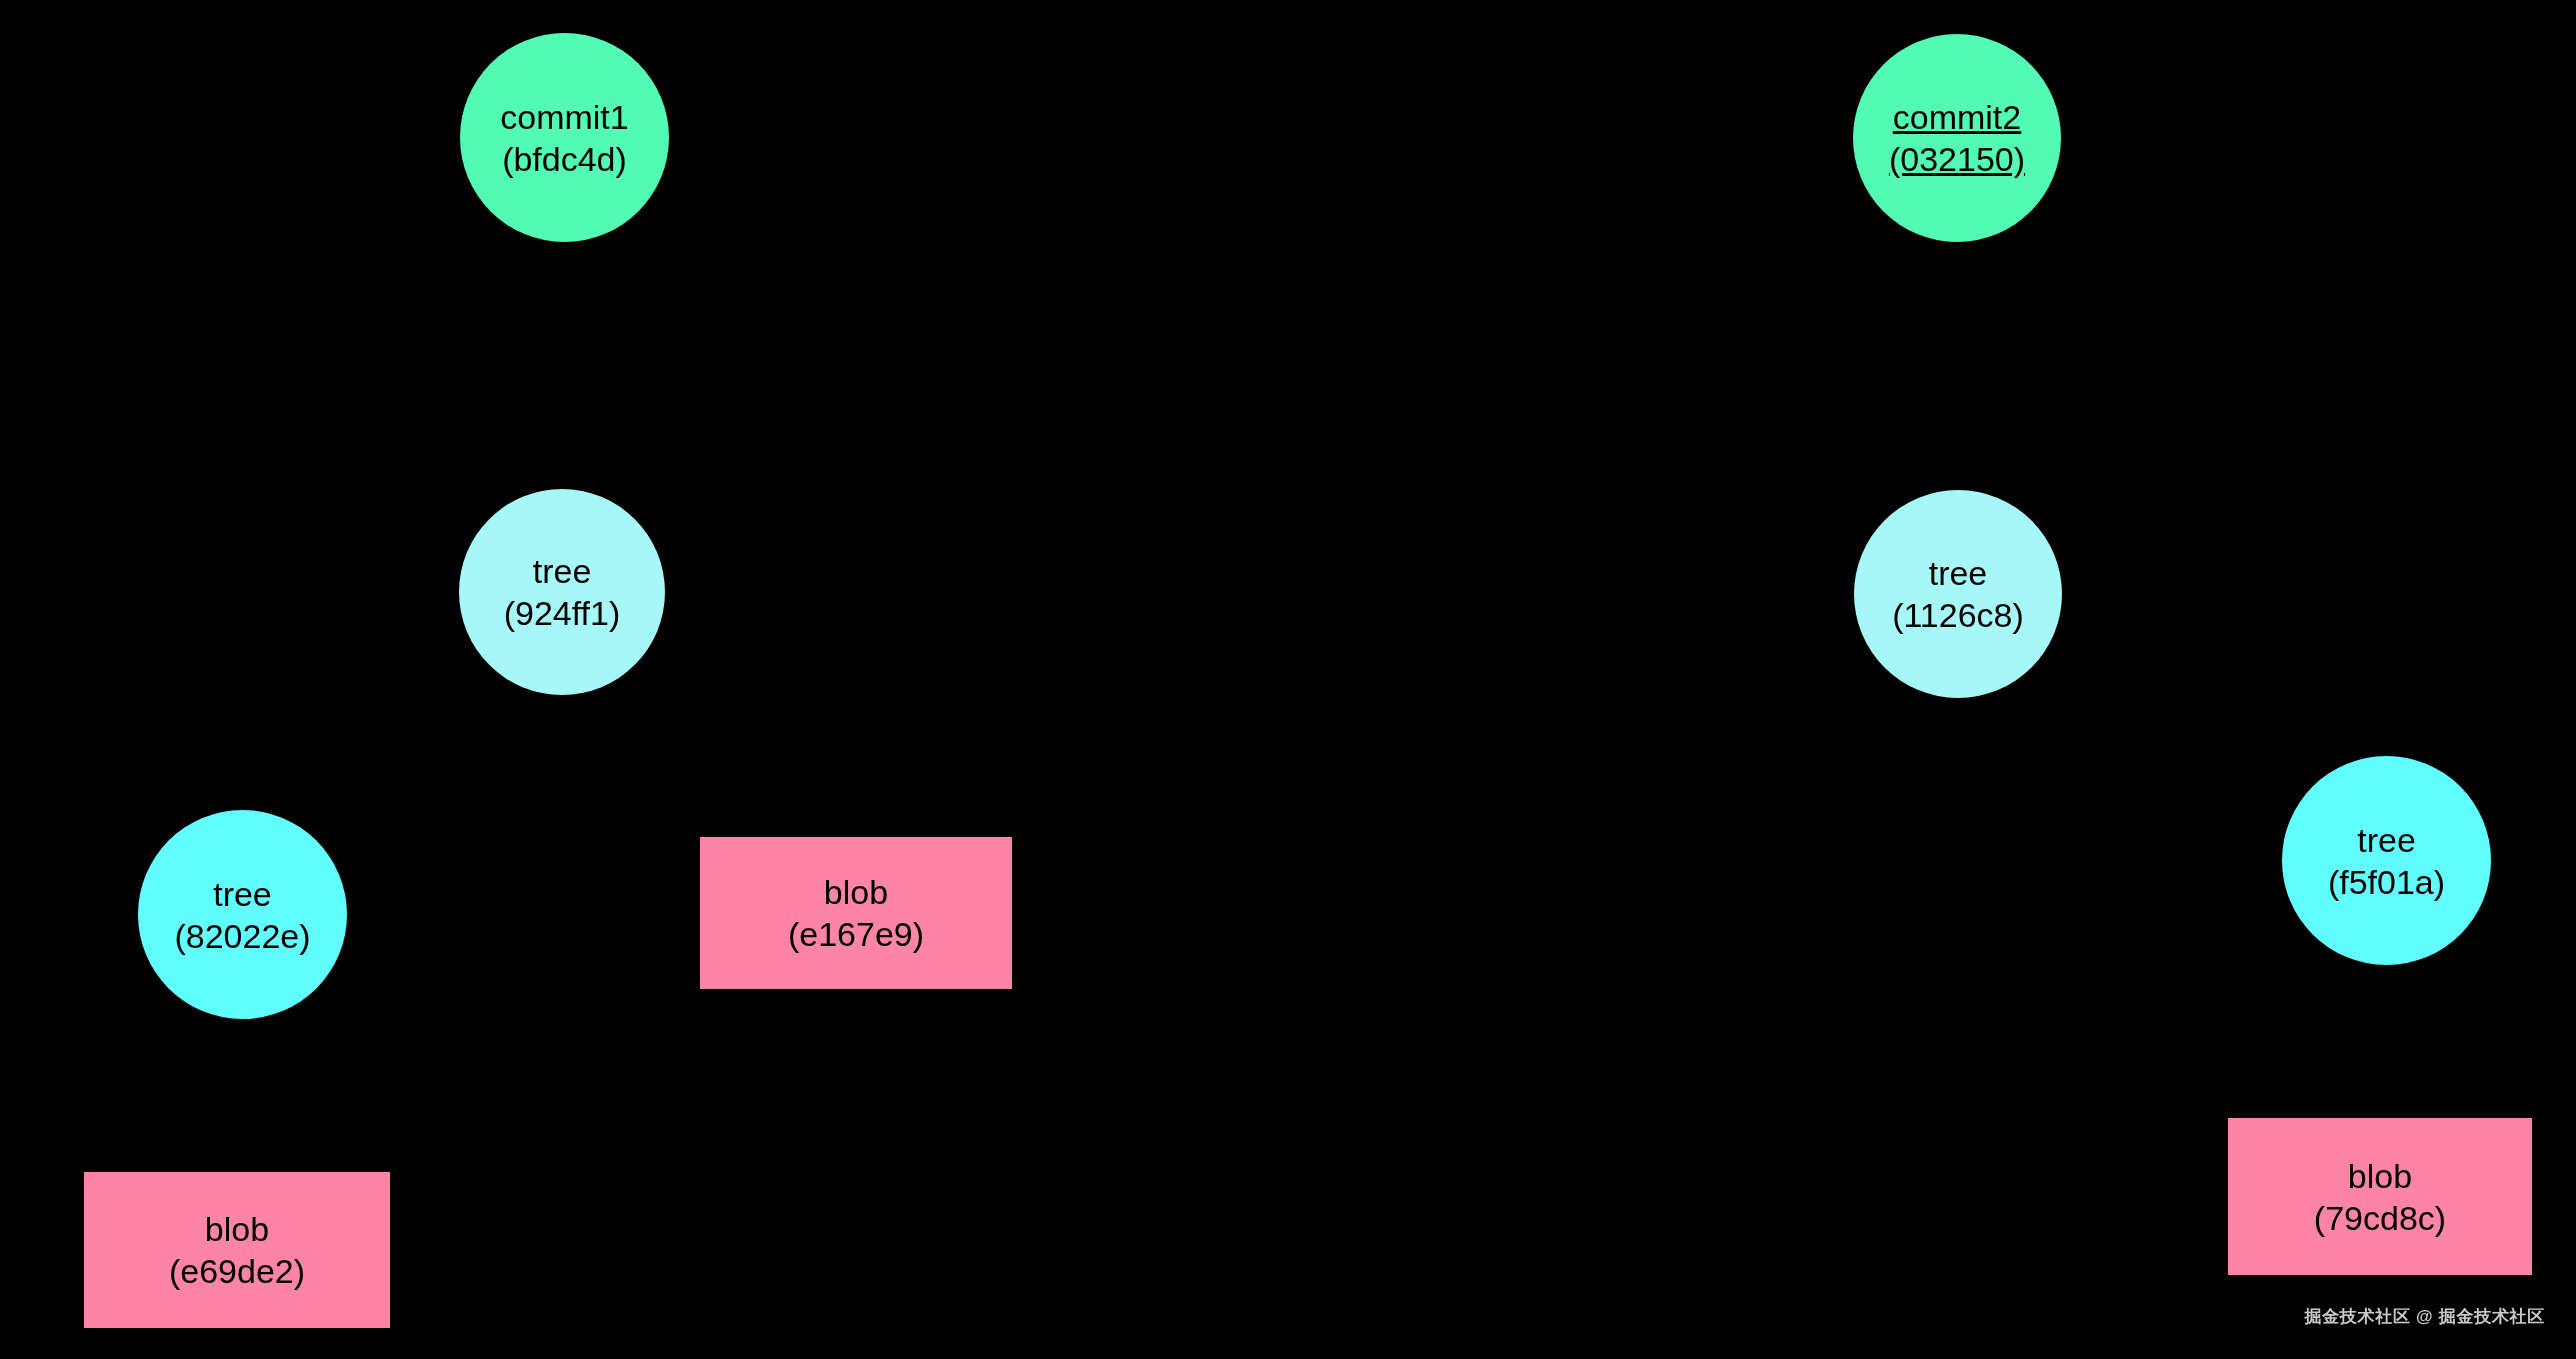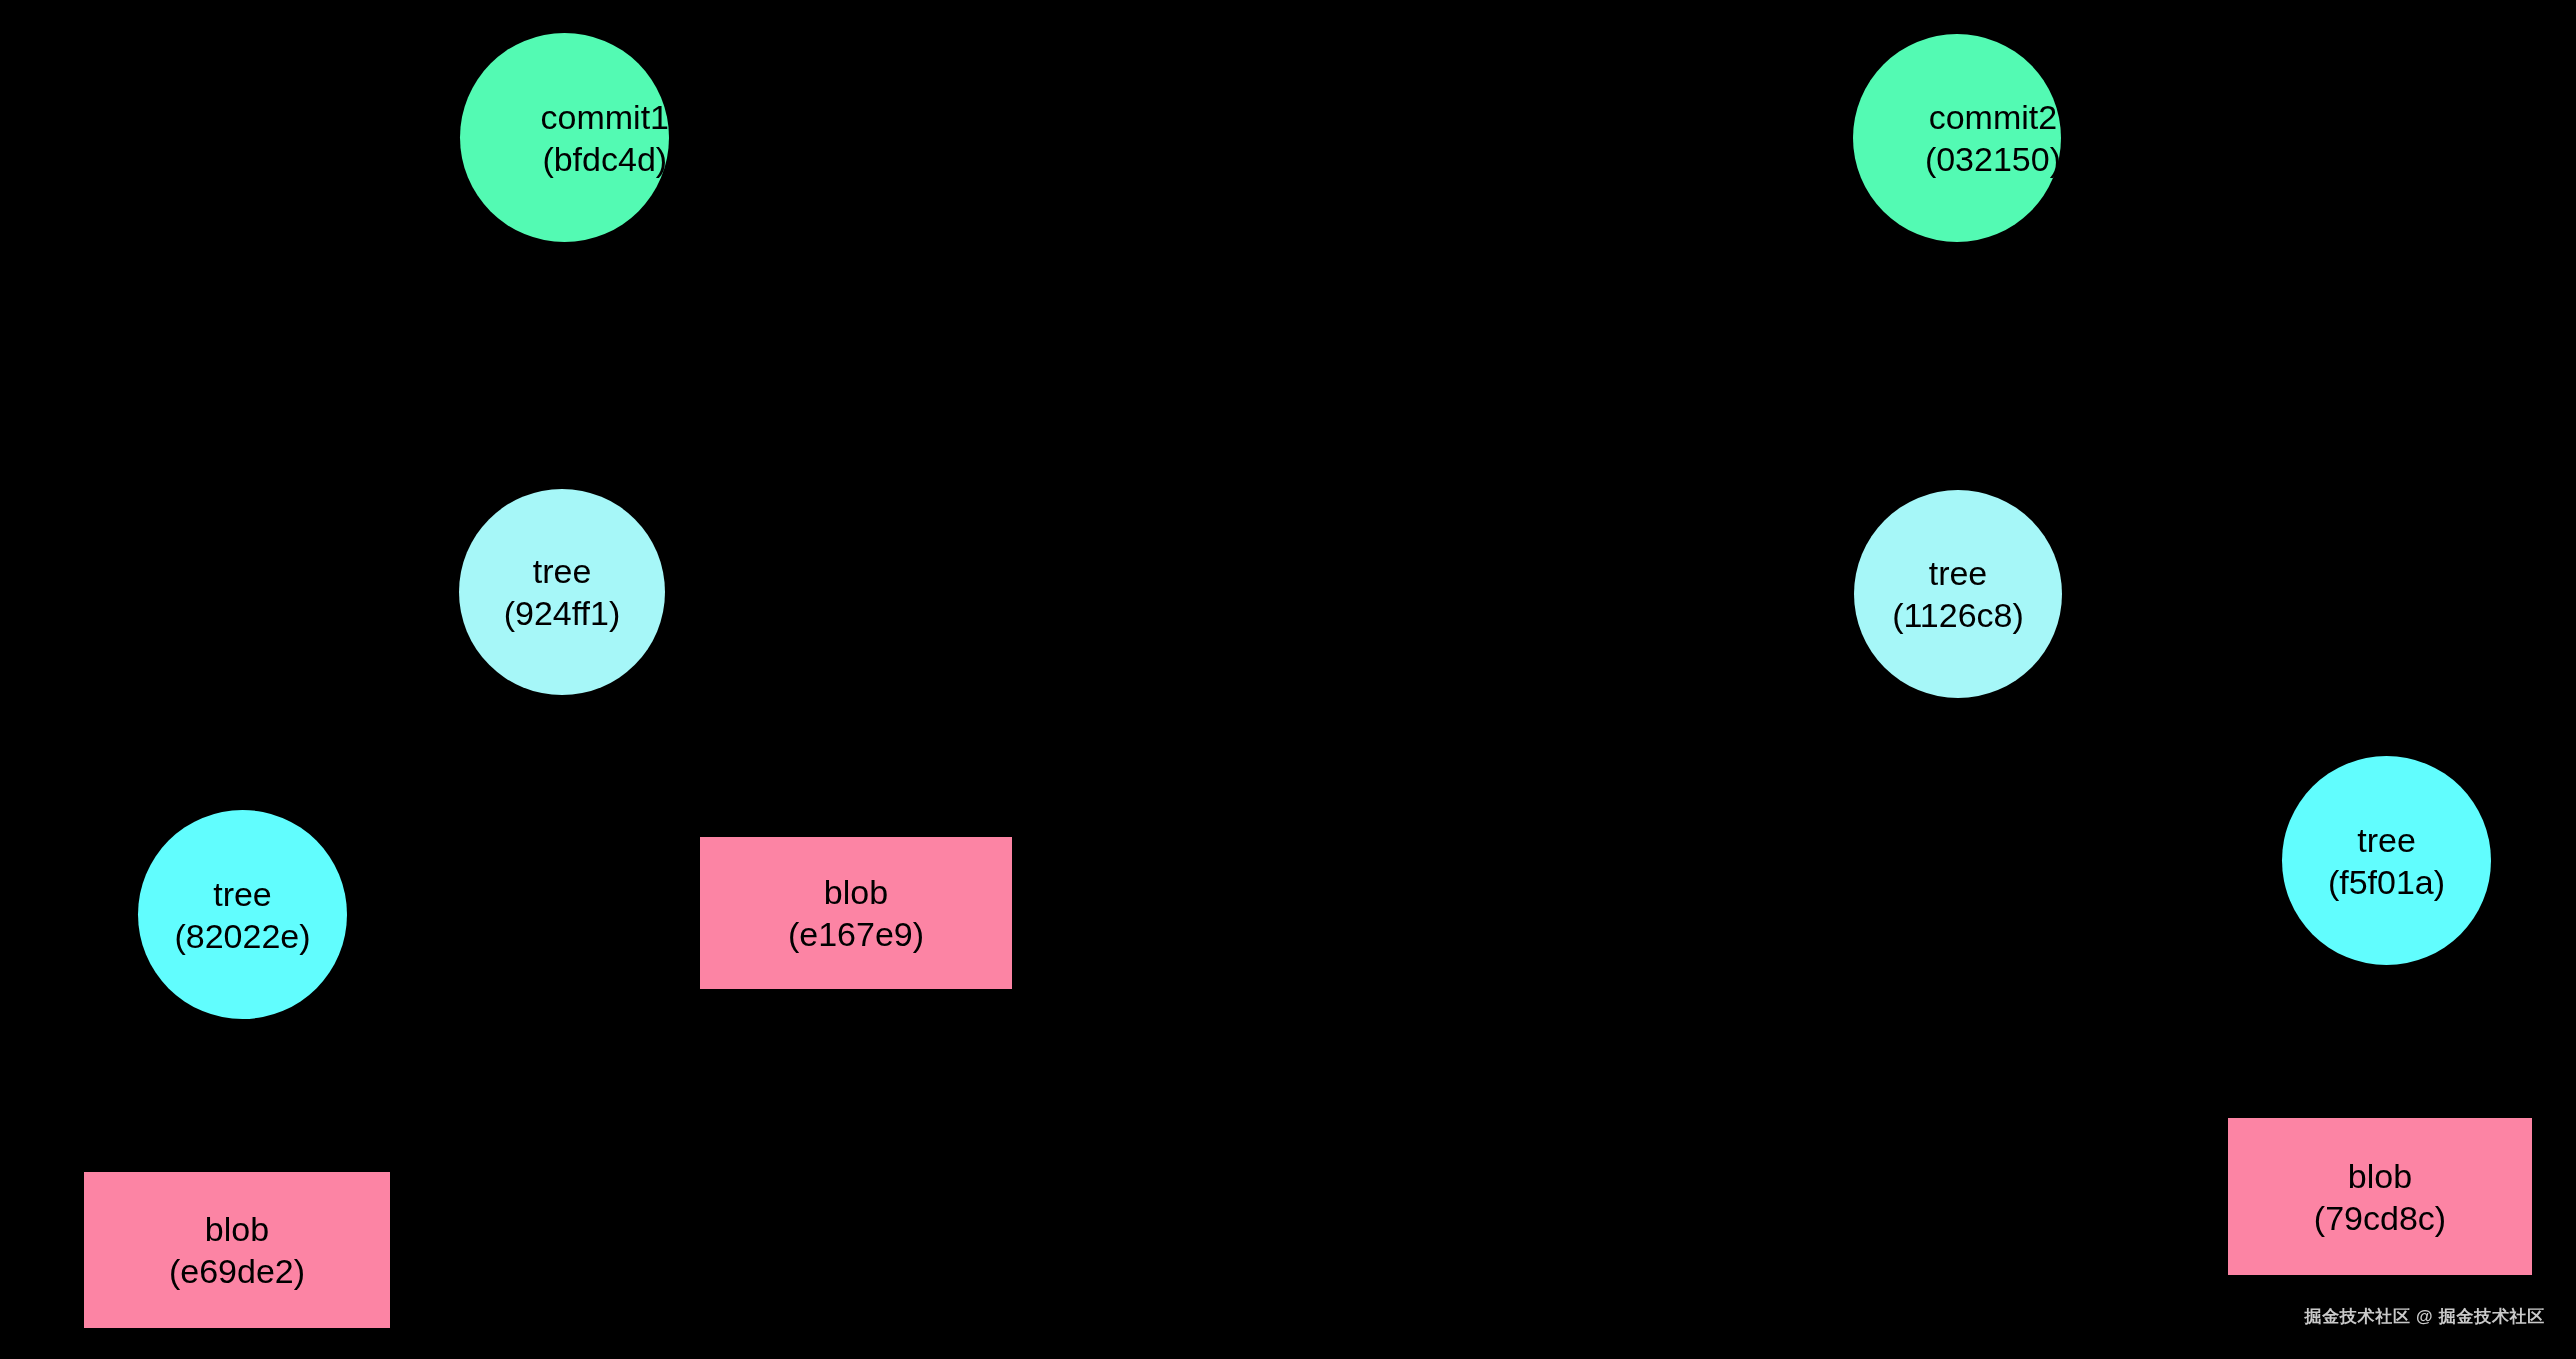--- a/index.html
+++ b/index.html
@@ -22,27 +22,27 @@
   .canvas{position:absolute;inset:0;}
   .node{
     position:absolute;
     display:flex;align-items:center;justify-content:center;
     text-align:center;
     color:var(--node_text);
     font-size:34px;line-height:42px;
   }
   .label{display:flex;flex-direction:column;}
   .circle{border-radius:50%;}
-  .commit{background:var(--commit_fill);justify-content:flex-end;}
+  .commit{background:var(--commit_fill);}
   .tree-pale{background:var(--tree_fill_pale);}
   .tree-bright{background:var(--tree_fill_bright);}
   .blob{background:var(--blob_fill);}
 
   #n-commit1{left:460px;top:33px;width:209px;height:209px;}
-  #n-commit2{left:1853px;top:34px;width:208px;height:208px;}
+  #n-commit2{left:1853px;top:34px;width:208px;height:208px;text-decoration:underline;}
   #n-tree-924ff1{left:459px;top:489px;width:206px;height:206px;}
   #n-tree-1126c8{left:1854px;top:490px;width:208px;height:208px;}
   #n-tree-82022e{left:138px;top:810px;width:209px;height:209px;}
   #n-tree-f5f01a{left:2282px;top:756px;width:209px;height:209px;}
   #n-blob-e167e9{left:700px;top:837px;width:312px;height:152px;}
   #n-blob-e69de2{left:84px;top:1172px;width:306px;height:156px;}
   #n-blob-79cd8c{left:2228px;top:1118px;width:304px;height:157px;}
 
   .watermark{
     position:absolute;top:1305px;right:31px;

